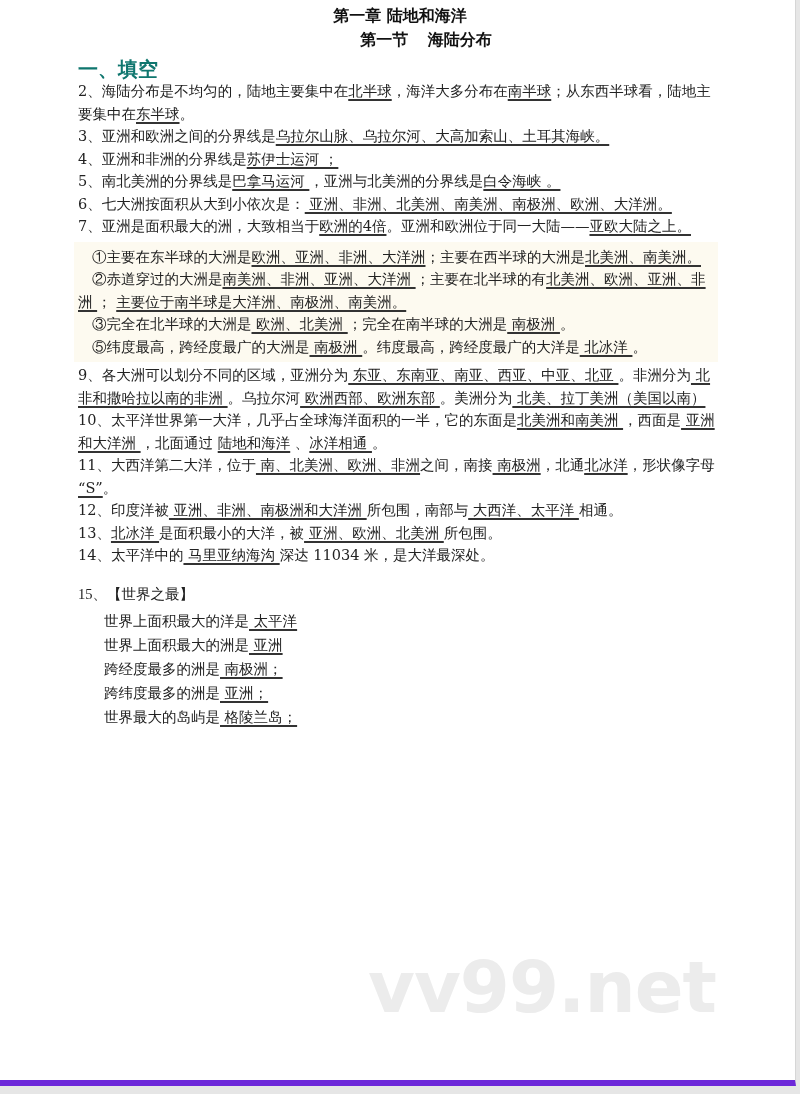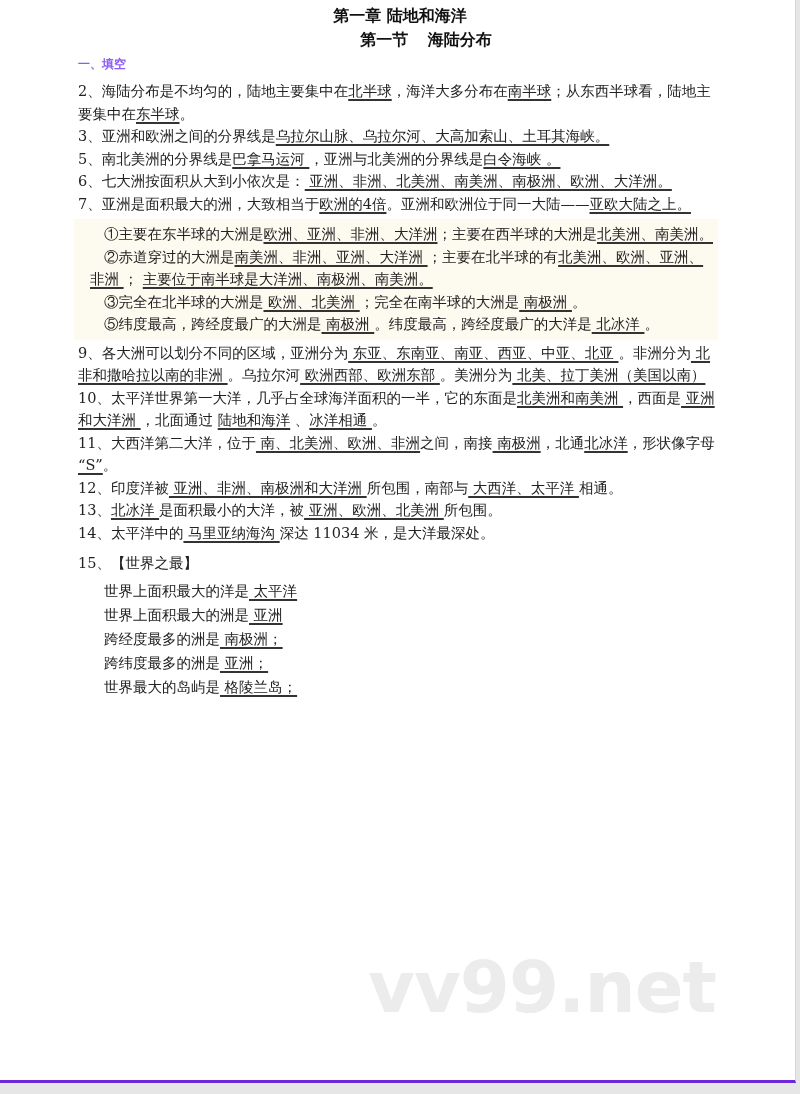--- a/index.html
+++ b/index.html
@@ -1,49 +1,52 @@
 <!DOCTYPE html>
 <html><head>
 <meta charset="utf-8">
 <style>
   html, body { margin:0; padding:0; }
   body { width:800px; height:1094px; background:#e6e6e6; position:relative; overflow:hidden;
          font-family:"DejaVu Serif","Liberation Serif",serif; color:#222; }
   .page { position:absolute; left:0; top:0; width:795px; height:1080px; background:#fff;
-          border-right:1px solid #d6d6d6; border-bottom:3px solid #6d28d9; }
+          border-right:1px solid #d6d6d6; border-bottom:6px solid #6d28d9; }
   .title { position:absolute; left:0; width:800px; text-align:center; font-weight:bold;
            font-family:"DejaVu Sans","Liberation Sans",sans-serif; font-size:16px; color:#111; }
   .t1 { top:6px; }
   .t2 { top:30px; word-spacing:14px;margin-left:26px; }
-  .section { position:absolute; left:78px; top:56px; font-weight:bold; font-size:12px;
-             font-family:"DejaVu Sans","Liberation Sans",sans-serif; color:#8b5cf6; }
+  .section { position:absolute; left:78px; top:56px; font-weight:bold; font-size:20px;
+             font-family:"DejaVu Sans","Liberation Sans",sans-serif; color:#0f766e; }
   .content { position:absolute; left:78px; top:80px; width:640px; font-size:14.5px; line-height:22.5px; }
   .q { margin:0; }
   .u { text-decoration:underline; text-decoration-thickness:2px; text-underline-offset:3px; text-decoration-color:#333; }
-  .hl { background:#fdfaf0; margin-left:-4px; padding:4px 4px 4px 16px; margin-top:4px; margin-bottom:2px; }
+  .hl { background:#fdfaf0; margin-left:-4px; padding:4px 4px 4px 4px; margin-top:4px; margin-bottom:2px; }
   .sub { text-indent:14px; }
   .list15 { padding-left:26px; line-height:24px; margin-top:4px; }
   .watermark { position:absolute; left:368px; top:945px; font-family:"DejaVu Sans","Liberation Sans",sans-serif;
                font-weight:bold; font-size:72px; color:#ececec; letter-spacing:-1px; }
   .bold { font-weight:bold; }
 </style>
 </head>
 <body>
 
 <div class="page">
   <div class="title t1">第一章 陆地和海洋</div>
   <div class="title t2">第一节  海陆分布</div>
   <div class="section">一、填空</div>
 
   <div class="content">
     <p class="q">
       <span>2、海陆分布是不均匀的，陆地主要集中在</span><span class="u">北半球</span><span>，海洋大多分布在</span><span class="u">南半球</span><span>；从东西半球看，陆地主要集中在</span><span class="u">东半球</span><span>。</span>
     </p>
     <p class="q">
       <span>3、亚洲和欧洲之间的分界线是</span><span class="u">乌拉尔山脉、乌拉尔河、大高加索山、土耳其海峡。</span>
+    </p>
+    <p class="q">
+      <span>4、亚洲和非洲的分界线是</span><span class="u">苏伊士运河 ；</span>
     </p>
     <p class="q">
       <span>5、南北美洲的分界线是</span><span class="u">巴拿马运河 </span><span>，亚洲与北美洲的分界线是</span><span class="u">白令海峡 。</span>
     </p>
     <p class="q">
       <span>6、七大洲按面积从大到小依次是：</span><span class="u"> 亚洲、非洲、北美洲、南美洲、南极洲、欧洲、大洋洲。</span>
     </p>
     <p class="q">
       <span>7、亚洲是面积最大的洲，大致相当于</span><span class="u">欧洲的4倍</span><span>。亚洲和欧洲位于同一大陆——</span><span class="u">亚欧大陆之上。</span>
     </p>
@@ -74,21 +77,21 @@
     </p>
     <p class="q">
       <span>12、印度洋被</span><span class="u"> 亚洲、非洲、南极洲和大洋洲 </span><span>所包围，南部与</span><span class="u"> 大西洋、太平洋 </span><span>相通。</span>
     </p>
     <p class="q">
       <span>13、</span><span class="u">北冰洋 </span><span>是面积最小的大洋，被</span><span class="u"> 亚洲、欧洲、北美洲 </span><span>所包围。</span>
     </p>
     <p class="q">
       <span>14、太平洋中的</span><span class="u"> 马里亚纳海沟 </span><span>深达 11034 米，是大洋最深处。</span>
     </p>
-    <p class="q" style="margin-top:8px;">15、【世界之最】</p>
+    <p class="q" style="margin-top:16px;font-family:Liberation Serif, serif;">15、【世界之最】</p>
     <div class="list15">
       <div><span>世界上面积最大的洋是</span><span class="u">  太平洋   </span></div>
       <div><span>世界上面积最大的洲是</span><span class="u">  亚洲   </span></div>
       <div><span>跨经度最多的洲是</span><span class="u">  南极洲；</span></div>
       <div><span>跨纬度最多的洲是</span><span class="u">  亚洲；</span></div>
       <div><span>世界最大的岛屿是</span><span class="u">  格陵兰岛；</span></div>
     </div>
   </div>
 
   <div class="watermark">vv99.net</div>

